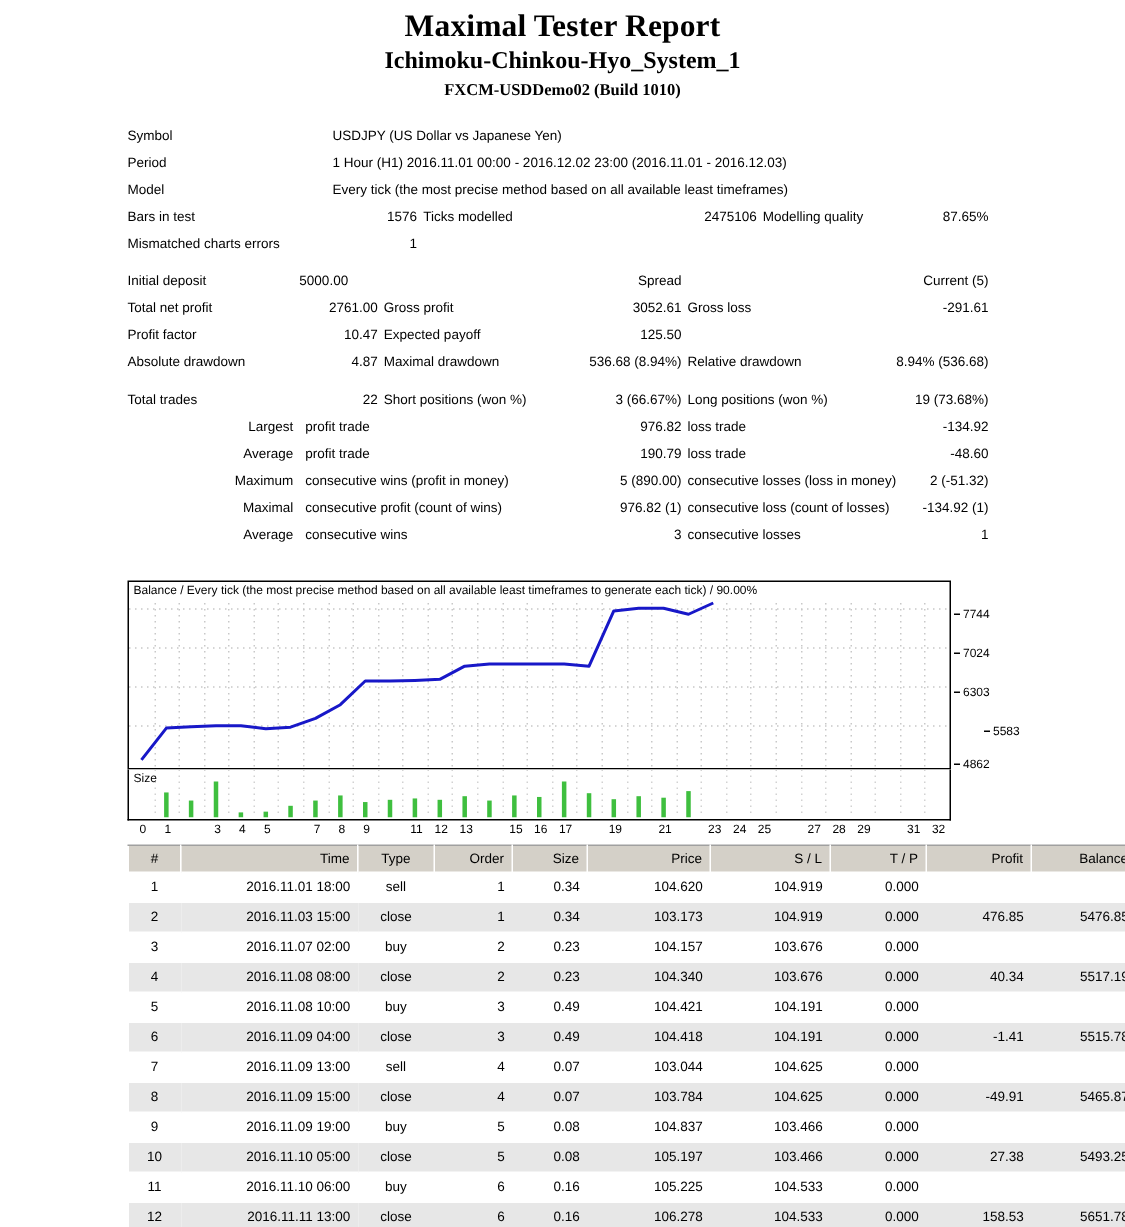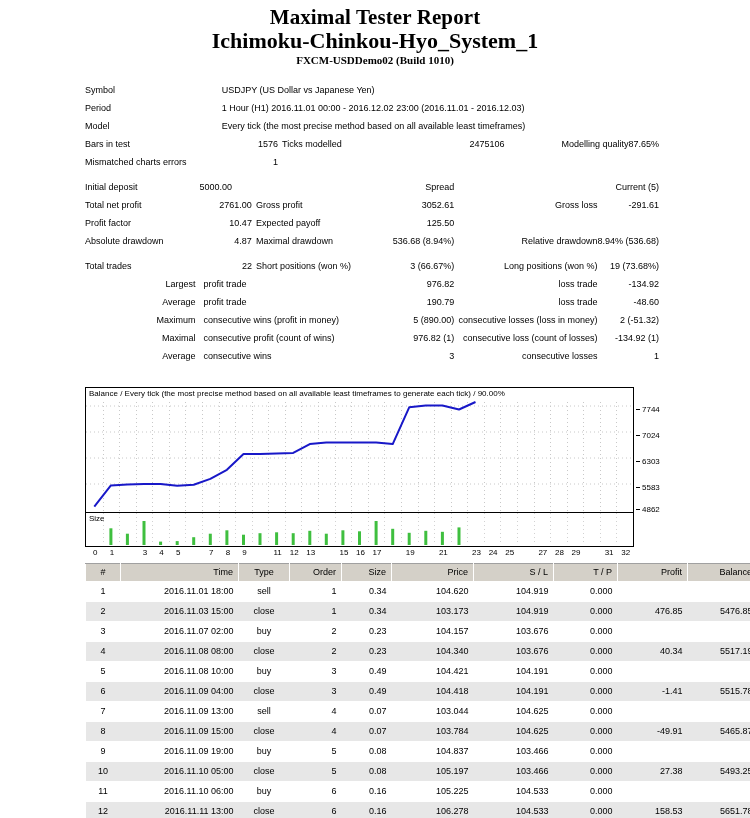--- a/index.html
+++ b/index.html
@@ -25,21 +25,21 @@
   .rpt-title {
     font-family: "Liberation Serif", serif;
     font-weight: bold;
     font-size: 21px;
     letter-spacing: .1px;
     line-height: 26px;
   }
   .rpt-subtitle {
     font-family: "Liberation Serif", serif;
     font-weight: bold;
-    font-size: 22px;
+    font-size: 16px;
     line-height: 22px;
   }
   .rpt-broker {
     font-family: "Liberation Serif", serif;
     font-weight: bold;
     font-size: 11px;
     line-height: 16px;
   }
 
   
@@ -59,21 +59,21 @@
     vertical-align: top;
     white-space: nowrap;
   }
   .lbl { text-align: left; }
   .val { text-align: right; padding-right: 4px !important; }
   .val-pad { text-align: right; padding-right: 6px !important; }
   .c-lbl  { width: 148px; }
   .c-val1 { width: 62px; }
   .c-lbl2 { width: 146px; }
   .c-val2 { width: 96px; }
-  .c-lbl3 { width: 128px; text-align: right; }
+  .c-lbl3 { width: 128px; }
 
   .spacer-row td { height: 7px; padding: 0 !important; }
 
   
   .chart-wrap {
     position: absolute;
     left: 85px;
     top: 387px;
     width: 580px;
   }
@@ -374,21 +374,21 @@
           <line x1="514.5" x2="514.5" y1="14" y2="124" stroke="#c8c8c8" stroke-width="1" stroke-dasharray="1,3"></line>
           <line x1="530.5" x2="530.5" y1="14" y2="124" stroke="#c8c8c8" stroke-width="1" stroke-dasharray="1,3"></line>
           <path d="M8.3,118.6 L24.9,97.4 L41.4,96.5 L58.0,95.9 L74.6,95.9 L91.2,97.8 L107.7,96.8 L124.3,90.9 L140.9,81.8 L157.5,66.0 L174.0,66.0 L190.6,65.6 L207.2,64.9 L223.8,56.1 L240.3,54.6 L256.9,54.6 L273.5,54.6 L290.1,54.6 L306.7,56.1 L323.2,19.3 L339.8,17.5 L356.4,17.5 L373.0,21.5 L389.5,14.0" fill="none" stroke="#1818c8" stroke-width="2" stroke-linejoin="round"></path>
         </svg>
     </div>
 
     <div class="yaxis">
         <div class="ytick" style="top: 18px;">7744</div>
         <div class="ytick" style="top: 44px;">7024</div>
         <div class="ytick" style="top: 70px;">6303</div>
-        <div class="ytick" style="top: 96px;">5583</div>
+        <div class="ytick" style="top: 96px; margin-left: 20px;">5583</div>
         <div class="ytick" style="top: 118px;">4862</div>
       </div>
 
     <div class="size-box">
       <div class="size-label">Size</div>
       <svg class="chart-svg" id="size-svg" width="547" height="32">
           <line x1="17.5" x2="17.5" y1="0" y2="32" stroke="#d2d2d2" stroke-width="1" stroke-dasharray="1,3"></line>
           <line x1="33.5" x2="33.5" y1="0" y2="32" stroke="#d2d2d2" stroke-width="1" stroke-dasharray="1,3"></line>
           <line x1="50.5" x2="50.5" y1="0" y2="32" stroke="#d2d2d2" stroke-width="1" stroke-dasharray="1,3"></line>
           <line x1="66.5" x2="66.5" y1="0" y2="32" stroke="#d2d2d2" stroke-width="1" stroke-dasharray="1,3"></line>

